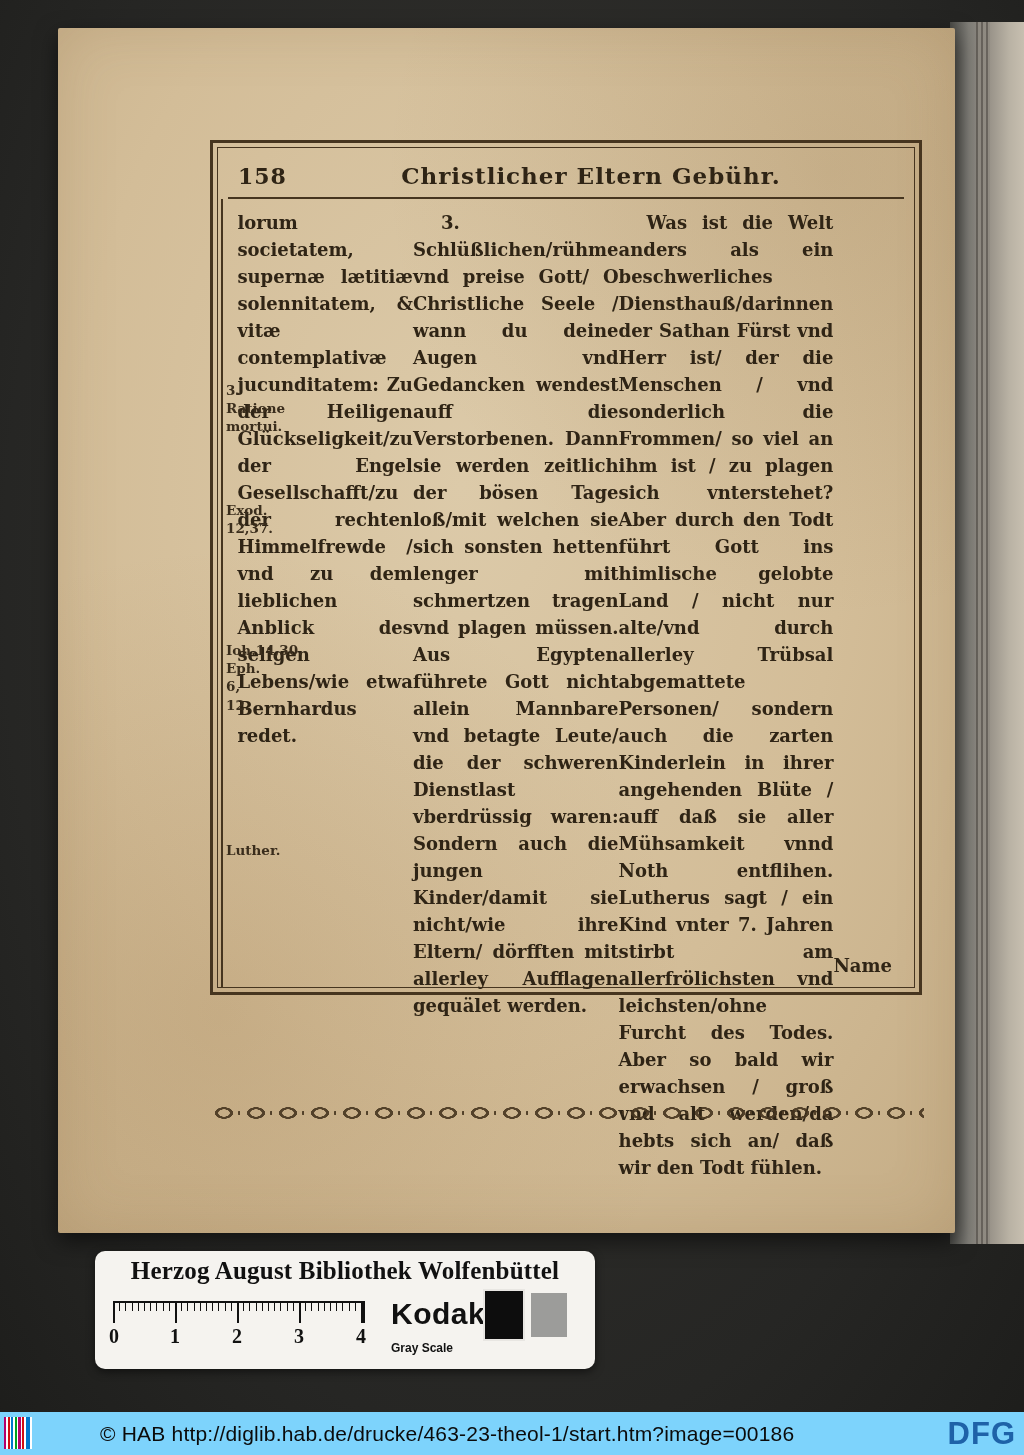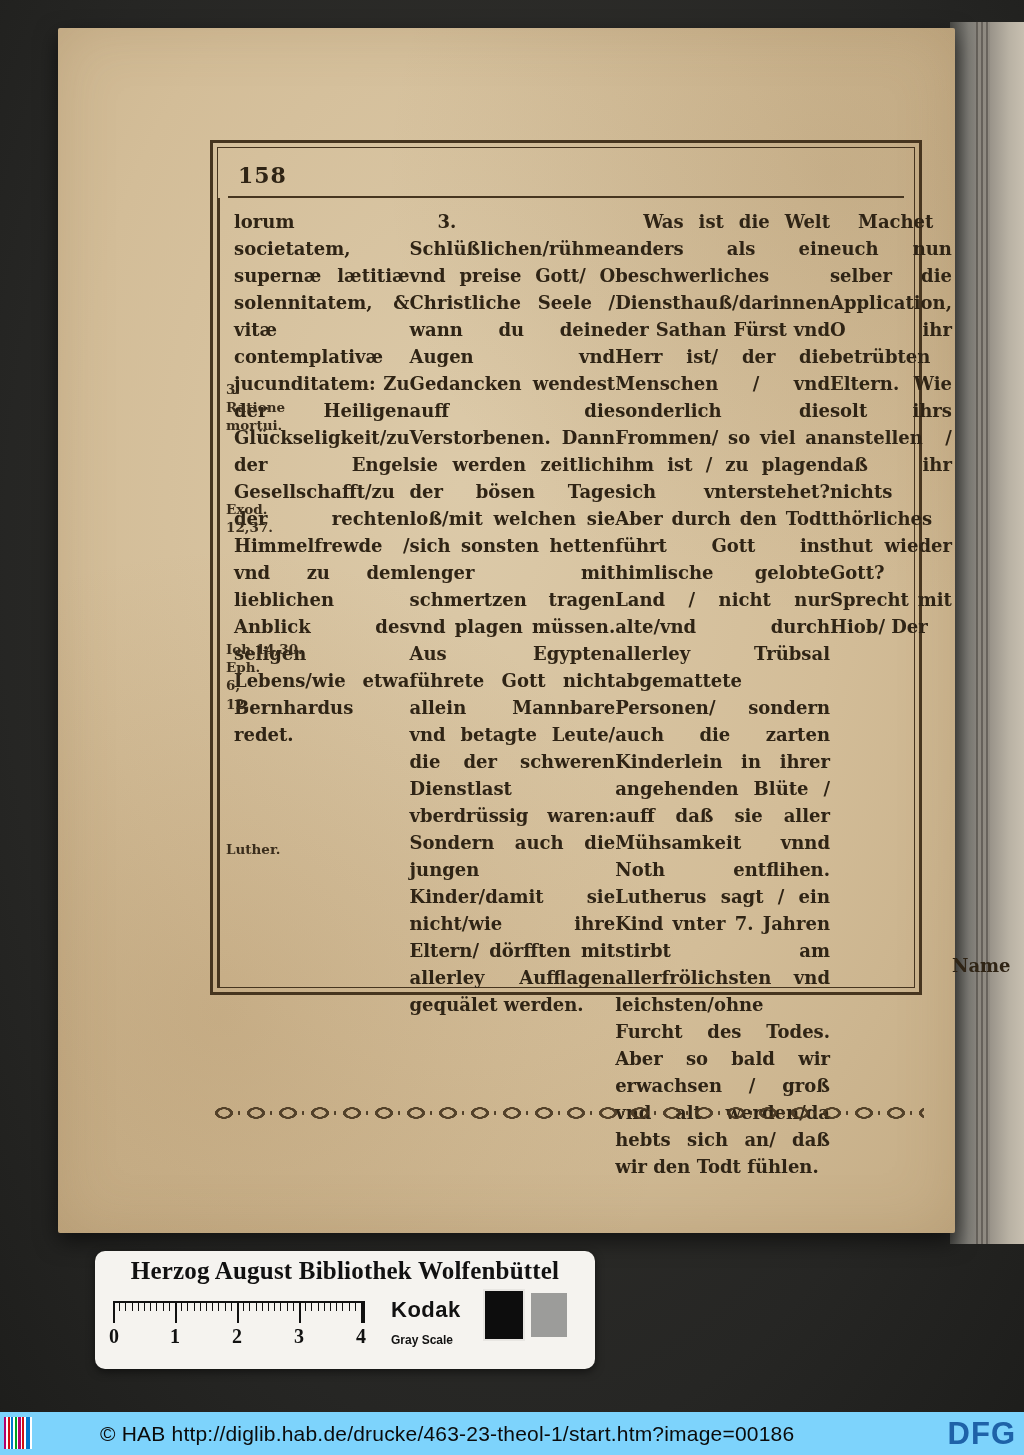--- a/index.html
+++ b/index.html
@@ -109,21 +109,21 @@
       repeating-linear-gradient(90deg, #111 0 1px, transparent 1px 6.2px);
     background-size:250px 2px, 250px 22px, 250px 10px;
     background-repeat:no-repeat, repeat-x, repeat-x;
     background-position:0 0, 0 0, 0 0;
   }
   .ruler-numbers { position:relative; height:28px; font-weight:700; font-size:20px; }
   .ruler-numbers span { position:absolute; top:2px; }
   .rn-0 { left:-4px; } .rn-1 { left:57px; } .rn-2 { left:119px; } .rn-3 { left:181px; } .rn-4 { left:243px; }
 
   .kodak-block { position:absolute; left:296px; top:46px; font-family:"Liberation Sans", sans-serif; }
-  .kodak-word { font-size:22px; font-weight:700; letter-spacing:.5px;text-align:center; }
+  .kodak-word { font-size:30px; font-weight:700; letter-spacing:.5px;text-align:center; }
   .grayscale-word { font-size:12px; font-weight:700; margin-top:10px; }
   .patch-black { position:absolute; left:388px; top:38px; width:42px; height:52px; background:#0d0d0d; border:2px solid #e8e6e2; }
   .patch-gray  { position:absolute; left:436px; top:42px; width:36px; height:44px; background:#9c9c9a; }
 
   
   .footer {
     position:absolute; left:0; bottom:0; width:1024px; height:43px;
     background:#7dd3fc; display:flex; align-items:center;
     font-family:"Liberation Sans", sans-serif;
   }
@@ -152,40 +152,40 @@
   <div class="edge-lines"></div>
 </div>
 
 <div class="paper">
 
   <div class="frame-outer">
     <div class="frame-inner">
 
       <div class="page-header">
         <div class="page-number">158</div>
+        <div class="running-title">Christlicher Eltern Gebühr.</div>
       </div>
       <div class="header-rule"></div>
 
       <div class="page-body">
 
         <div class="margin-col">
           <div class="margin-note mn-0">3.
 Ratione
 mortui.</div>
           <div class="margin-note mn-1">Exod. 12,37.</div>
           <div class="margin-note mn-2">Ioh.14,30.
 Eph. 6, 12.</div>
           <div class="margin-note mn-3">Luther.</div>
         </div>
 
         <div class="main-text">
           <p>lorum societatem, supernæ lætitiæ solennitatem, &amp; vitæ contemplativæ jucunditatem: Zu der Heiligen Glückseligkeit/zu der Engel Gesellschafft/zu der rechten Himmelfrewde / vnd zu dem lieblichen Anblick des seligen Lebens/wie etwa Bernhardus redet.</p>
           <p class="indent">3.  Schlüßlichen/rühme vnd preise Gott/ O Christliche Seele / wann du deine Augen vnd Gedancken wendest auff die Verstorbenen. Dann sie werden zeitlich der bösen Tage loß/mit welchen sie sich sonsten hetten lenger mit schmertzen tragen vnd plagen müssen. Aus Egypten führete Gott nicht allein Mannbare vnd betagte Leute/ die der schweren Dienstlast vberdrüssig waren: Sondern auch die jungen Kinder/damit sie nicht/wie ihre Eltern/ dörfften mit allerley Aufflagen gequälet werden.</p>
           <p class="indent">Was ist die Welt anders als ein beschwerliches Diensthauß/darinnen der Sathan Fürst vnd Herr ist/ der die Menschen / vnd sonderlich die Frommen/ so viel an ihm ist / zu plagen sich vnterstehet? Aber durch den Todt führt Gott ins himlische gelobte Land / nicht nur alte/vnd durch allerley Trübsal abgemattete Personen/ sondern auch die zarten Kinderlein in ihrer angehenden Blüte / auff daß sie aller Mühsamkeit vnnd Noth entflihen.  Lutherus sagt / ein Kind vnter 7. Jahren stirbt am allerfrölichsten vnd leichsten/ohne Furcht des Todes.  Aber so bald wir erwachsen / groß vnd alt werden/da hebts sich an/ daß wir den Todt fühlen.</p>
-          <p class="indent">Machet euch nun selber die Application, O ihr betrübten Eltern.  Wie solt ihrs anstellen / daß ihr nichts thörliches thut wieder Gott? Sprecht mit Hiob/ Der</p>
           <div class="catchword">Name</div>
         </div>
 
       </div>
     </div>
   </div>
 
   <div class="ornament"></div>
 </div>
 

